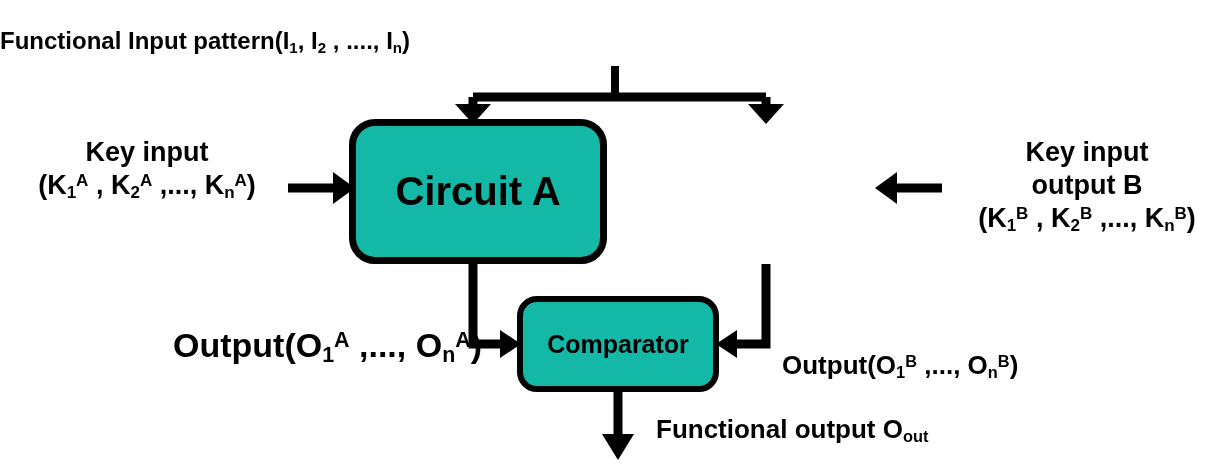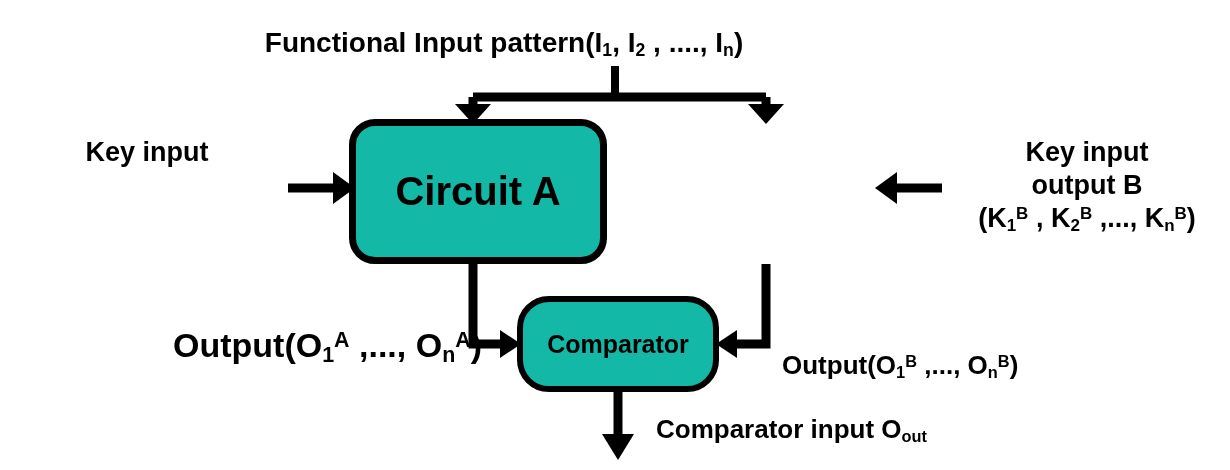--- a/index.html
+++ b/index.html
@@ -50,37 +50,37 @@
     width: 258px;
     height: 145px;
     font-size: 40px;
   }
   #comparator {
     left: 517px;
     top: 296px;
     width: 202px;
     height: 96px;
     border-width: 6px;
-    border-radius: 32px;
+    border-radius: 20px;
     font-size: 25px;
   }
   .lbl {
     position: absolute;
     font-weight: bold;
     color: #000000;
     line-height: 1.22;
     white-space: nowrap;
     z-index: 2;
   }
   #label-functional-input {
     left: 0;
     top: 26px;
     width: 1008px;
-    text-align: center;
-    font-size: 28px;
+    text-align: left;
+    font-size: 24px;
   }
   #label-key-a {
     left: 8px;
     top: 136px;
     width: 278px;
     text-align: center;
     font-size: 27px;
   }
   #label-key-b {
     left: 948px;
@@ -146,33 +146,34 @@
       <polygon points="500,330 500,358 521,344"></polygon>
       <polygon points="737,330 737,358 716,344"></polygon>
       <polygon points="602,434 634,434 618,460"></polygon>
     </g>
   </svg>
 
   <div class="lbl" id="label-functional-input"><span>Functional Input pattern(I</span><sub>1</sub><span>, I</span><sub>2</sub><span> , ...., I</span><sub>n</sub><span>)</span></div>
 
   <div class="lbl" id="label-key-a">
     <div>Key input</div>
+    <div><span>(K</span><sub>1</sub><sup>A</sup><span> , K</span><sub>2</sub><sup>A</sup><span> ,..., K</span><sub>n</sub><sup>A</sup><span>)</span></div>
   </div>
 
   <div class="lbl" id="label-key-b">
     <div>Key input</div>
     <div>output B</div>
     <div><span>(K</span><sub>1</sub><sup>B</sup><span> , K</span><sub>2</sub><sup>B</sup><span> ,..., K</span><sub>n</sub><sup>B</sup><span>)</span></div>
   </div>
 
   <div class="lbl" id="label-output-a"><span>Output(O</span><sub>1</sub><sup>A</sup><span> ,..., O</span><sub>n</sub><sup>A</sup><span>)</span></div>
 
   <div class="lbl" id="label-output-b"><span>Output(O</span><sub>1</sub><sup>B</sup><span> ,..., O</span><sub>n</sub><sup>B</sup><span>)</span></div>
 
-  <div class="lbl" id="label-comparator-output"><span>Comparator input O</span><sub>out</sub></div>
+  <div class="lbl" id="label-comparator-output"><span>Functional output O</span><sub>out</sub></div>
 
   <div class="box" id="circuit-a">
       <span>Circuit A</span>
     </div>
 
 
   <div class="box" id="comparator">
       <span>Comparator</span>
     </div>
 

